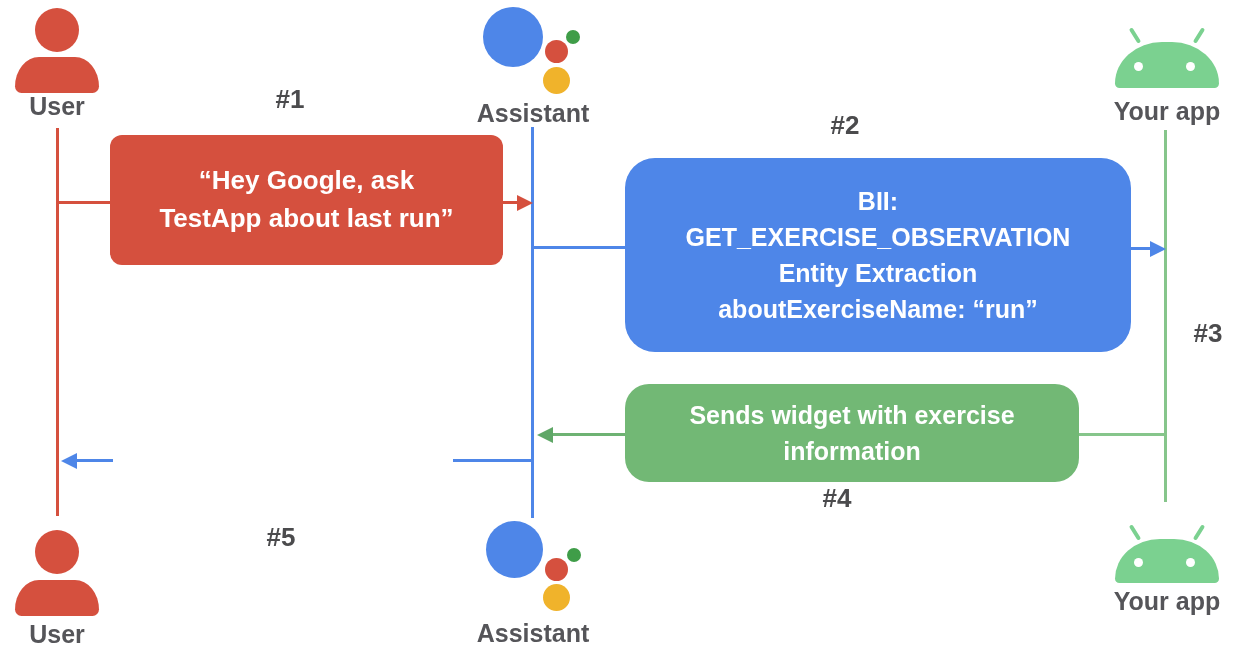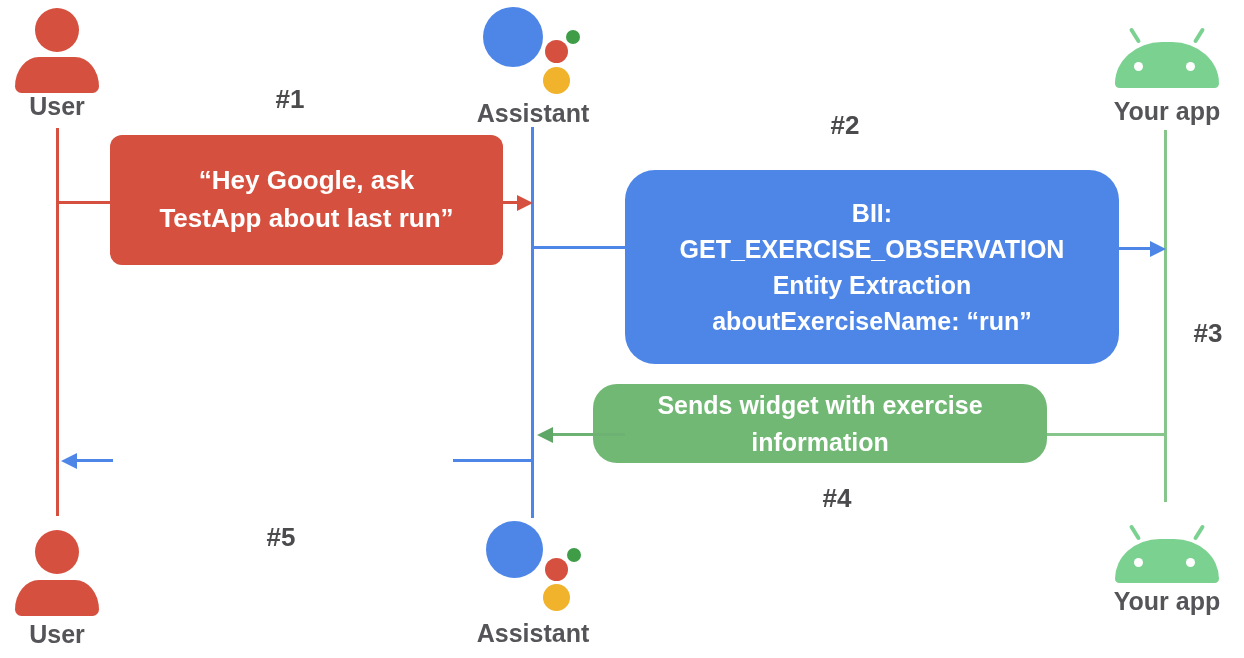--- a/index.html
+++ b/index.html
@@ -91,29 +91,29 @@
   <div class="step-label" style="left:837px;top:498px;">#4</div>
   <div class="step-label" style="left:281px;top:537px;">#5</div>
 
   <div class="hline red" style="left:57px;top:201px;width:53px;"></div>
   <div class="msg red-box" style="left:110px;top:135px;width:357px;height:130px;padding:0 18px;border-radius:12px;">“Hey Google, ask
 TestApp about last run”</div>
   <div class="hline red" style="left:467px;top:201px;width:51px;"></div>
   <div class="arrow right red-a" style="left:517px;top:195px;"></div>
 
   <div class="hline blue" style="left:533px;top:246px;width:92px;"></div>
-  <div class="msg blue-box" style="left:625px;top:158px;width:478px;height:194px;padding:0 8px;margin-top:12px;">BII:
+  <div class="msg blue-box" style="left:625px;top:158px;width:478px;height:194px;padding:0 14px;">BII:
 GET_EXERCISE_OBSERVATION
 Entity Extraction
 aboutExerciseName: “run”</div>
   <div class="hline blue" style="left:1103px;top:247px;width:48px;"></div>
   <div class="arrow right blue-a" style="left:1150px;top:241px;"></div>
 
   <div class="hline green-light" style="left:1047px;top:433px;width:118px;"></div>
-  <div class="msg green-box" style="left:593px;top:384px;width:422px;height:79px;padding:0 16px;">Sends widget with exercise
+  <div class="msg green-box" style="left:625px;top:384px;width:422px;height:98px;padding:0 16px;">Sends widget with exercise
 information</div>
   <div class="hline green-mid" style="left:552px;top:433px;width:73px;"></div>
   <div class="arrow left green-a" style="left:537px;top:427px;"></div>
 
   <div class="hline blue" style="left:453px;top:459px;width:79px;"></div>
   <div class="hline blue" style="left:77px;top:459px;width:36px;"></div>
   <div class="arrow left blue-a" style="left:61px;top:453px;"></div>
 
   <div>
     <div>

